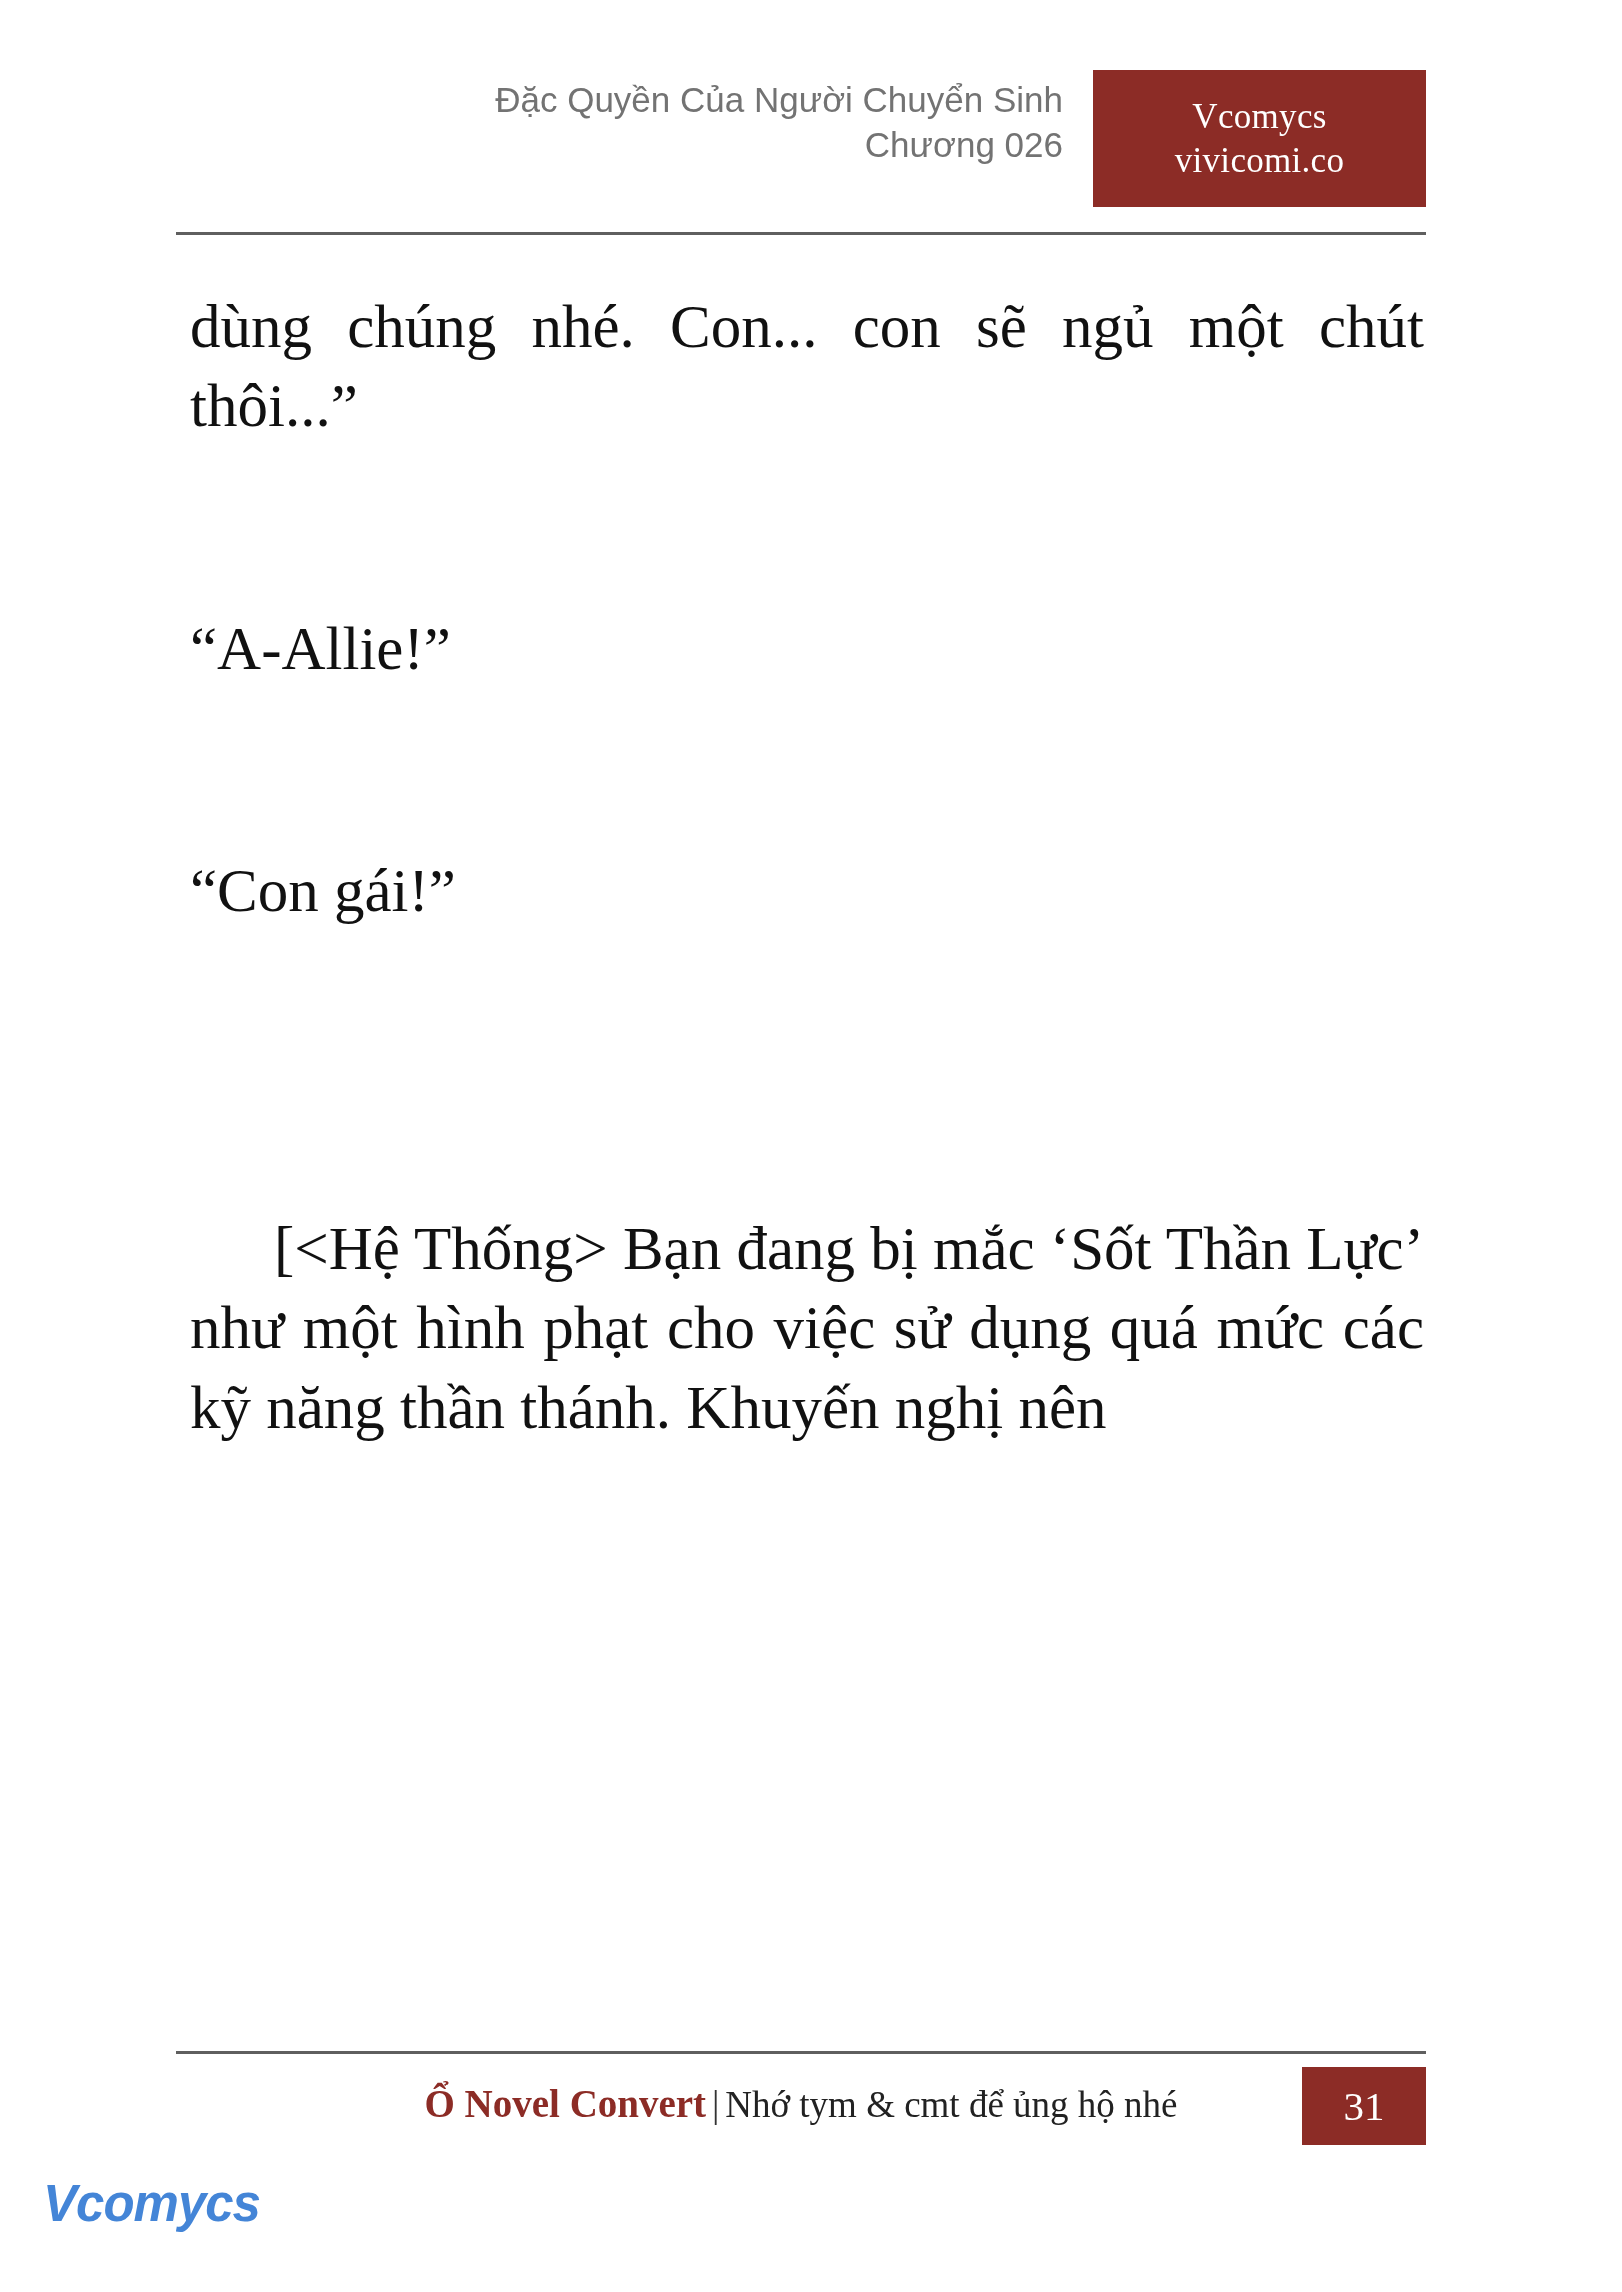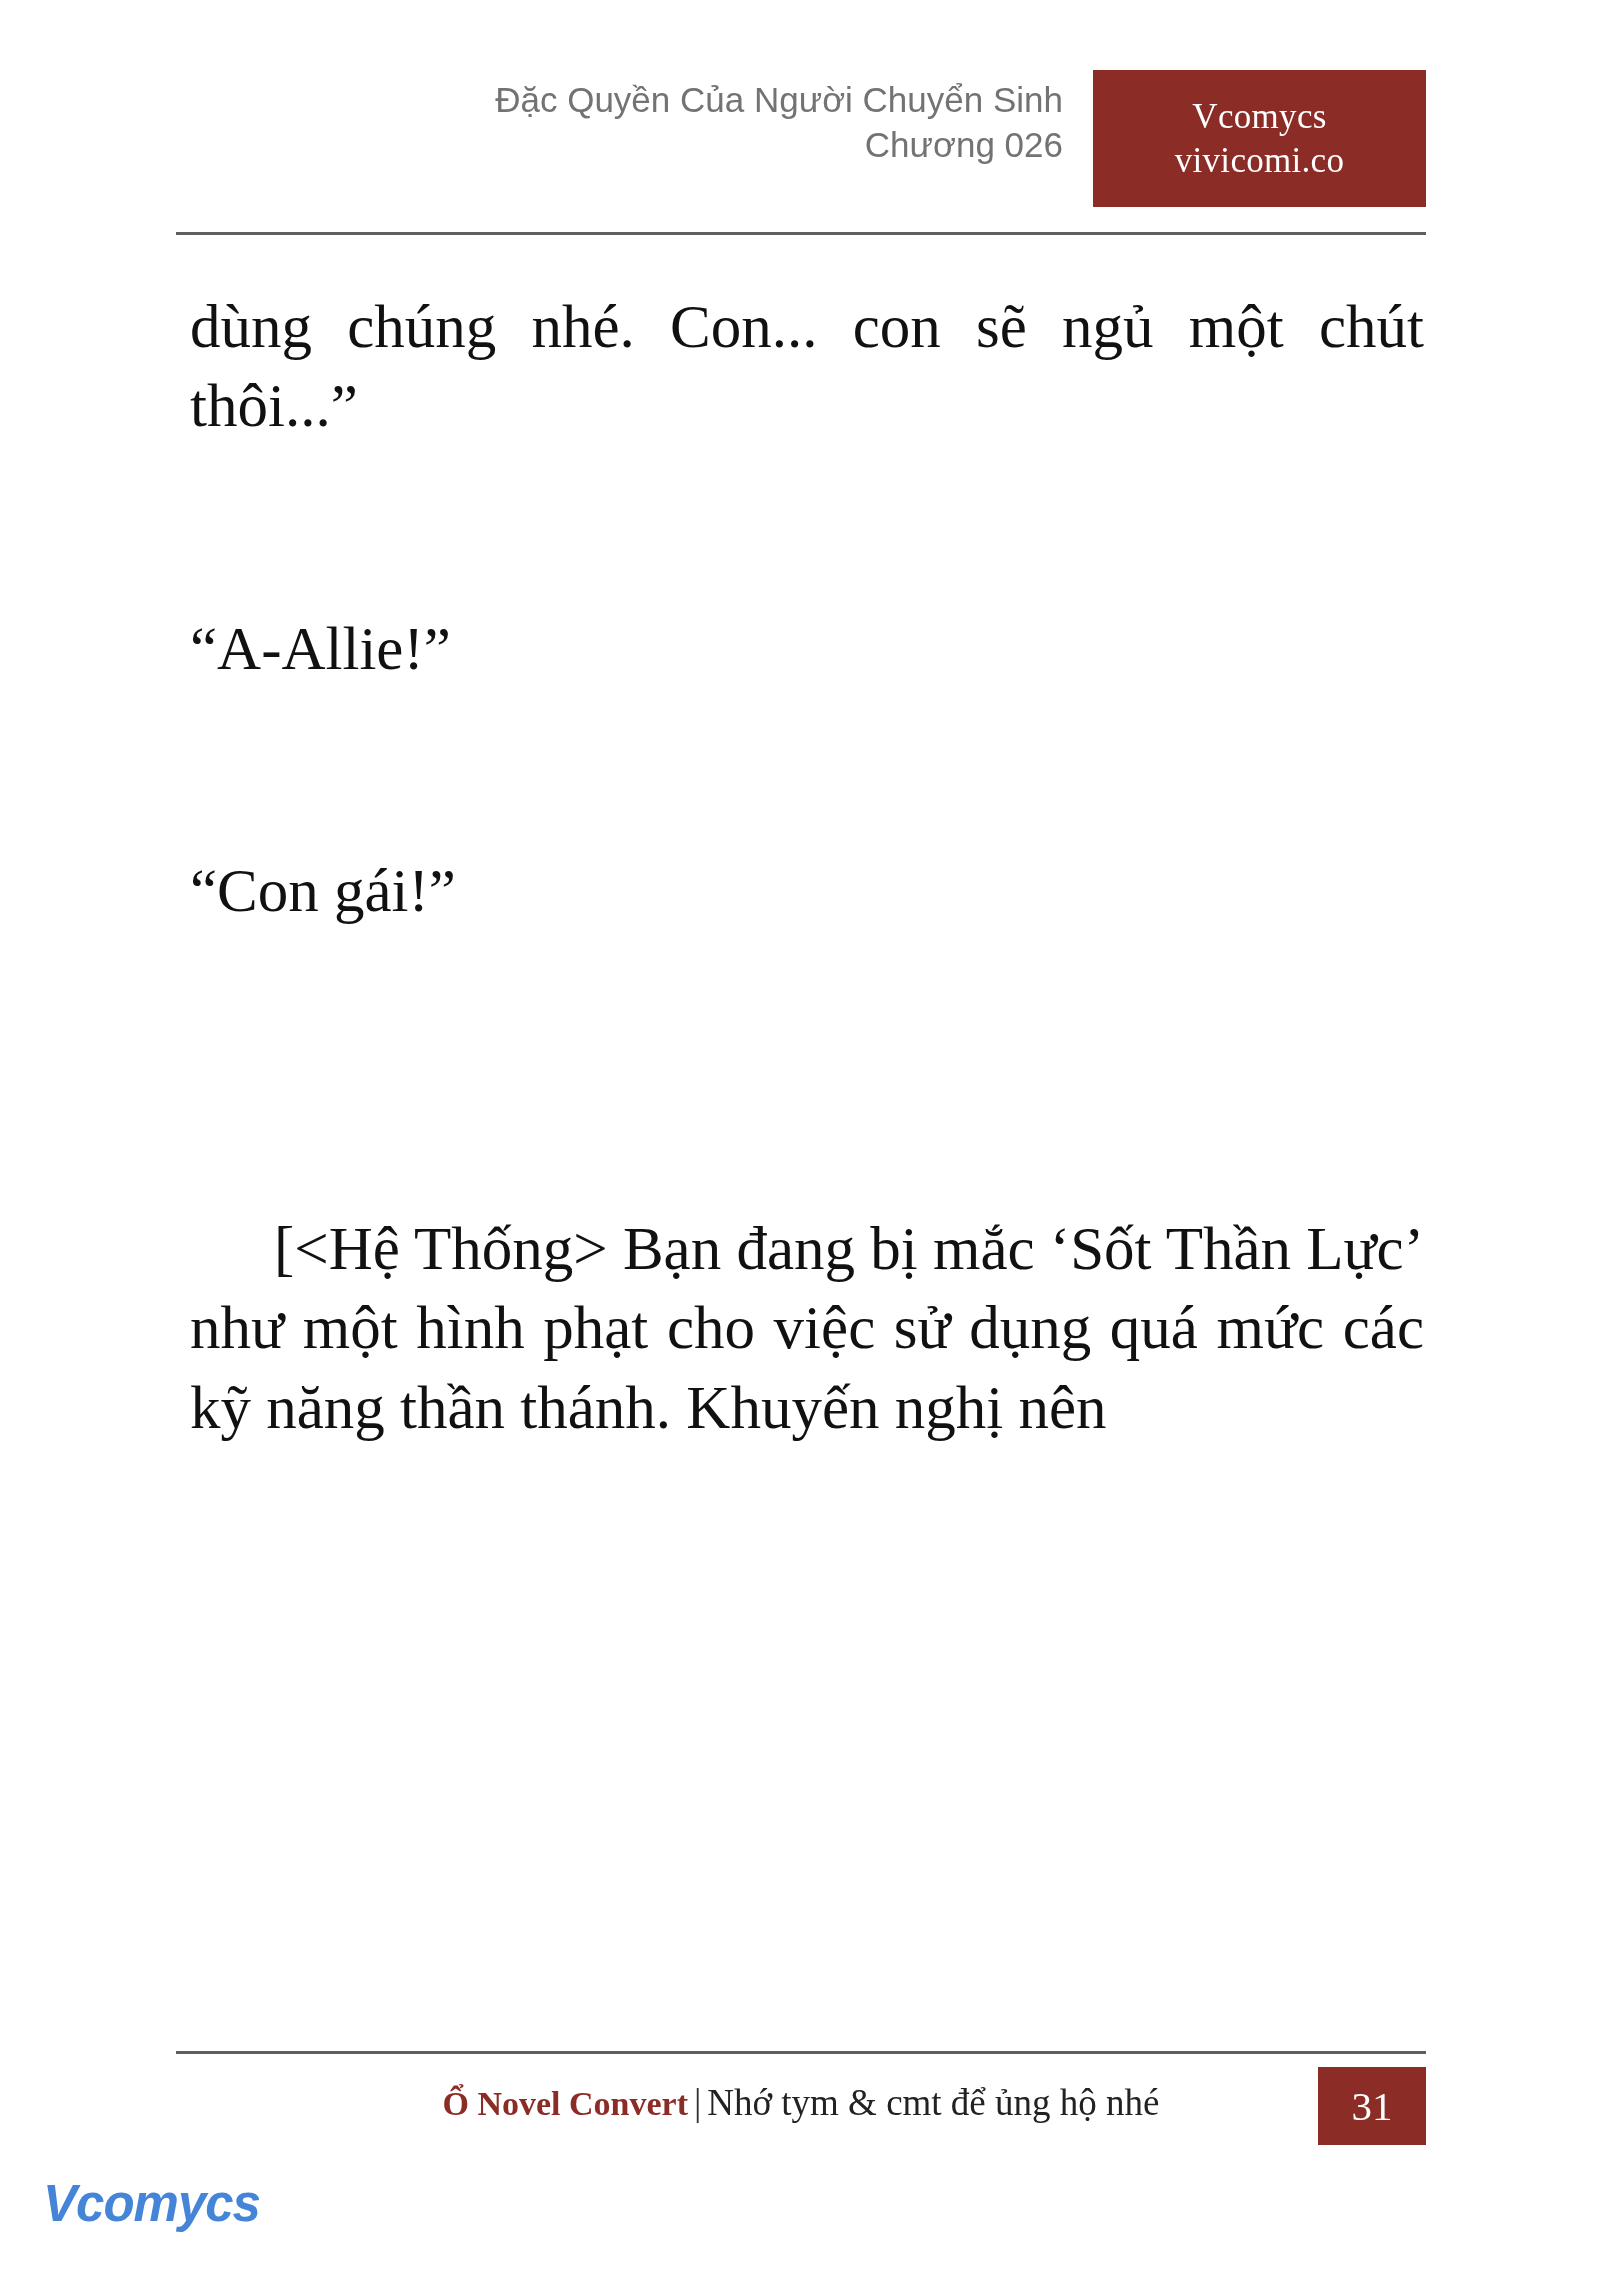--- a/index.html
+++ b/index.html
@@ -117,39 +117,39 @@
     position: absolute;
     left: 0;
     right: 0;
     top: 7.8px;
     text-align: center;
     white-space: nowrap;
   }
   .footer-brand {
     font-family: "Liberation Serif", serif;
     font-weight: bold;
-    font-size: 34px;
+    font-size: 39px;
     color: #8c2c26;
   }
   .footer-sep {
     font-family: "Liberation Serif", serif;
     font-size: 37px;
     color: #333333;
     padding: 0 5.9px;
   }
   .footer-note {
     font-family: "Liberation Serif", serif;
     font-size: 37px;
     color: #222222;
   }
   .page-number-box {
     position: absolute;
     right: 0px;
     top: -5.9px;
-    width: 108px;
+    width: 124px;
     height: 78px;
     background: #8c2c26;
     color: #ffffff;
     display: flex;
     align-items: center;
     justify-content: center;
     font-family: "Liberation Serif", serif;
     font-size: 41px;
   }
 

